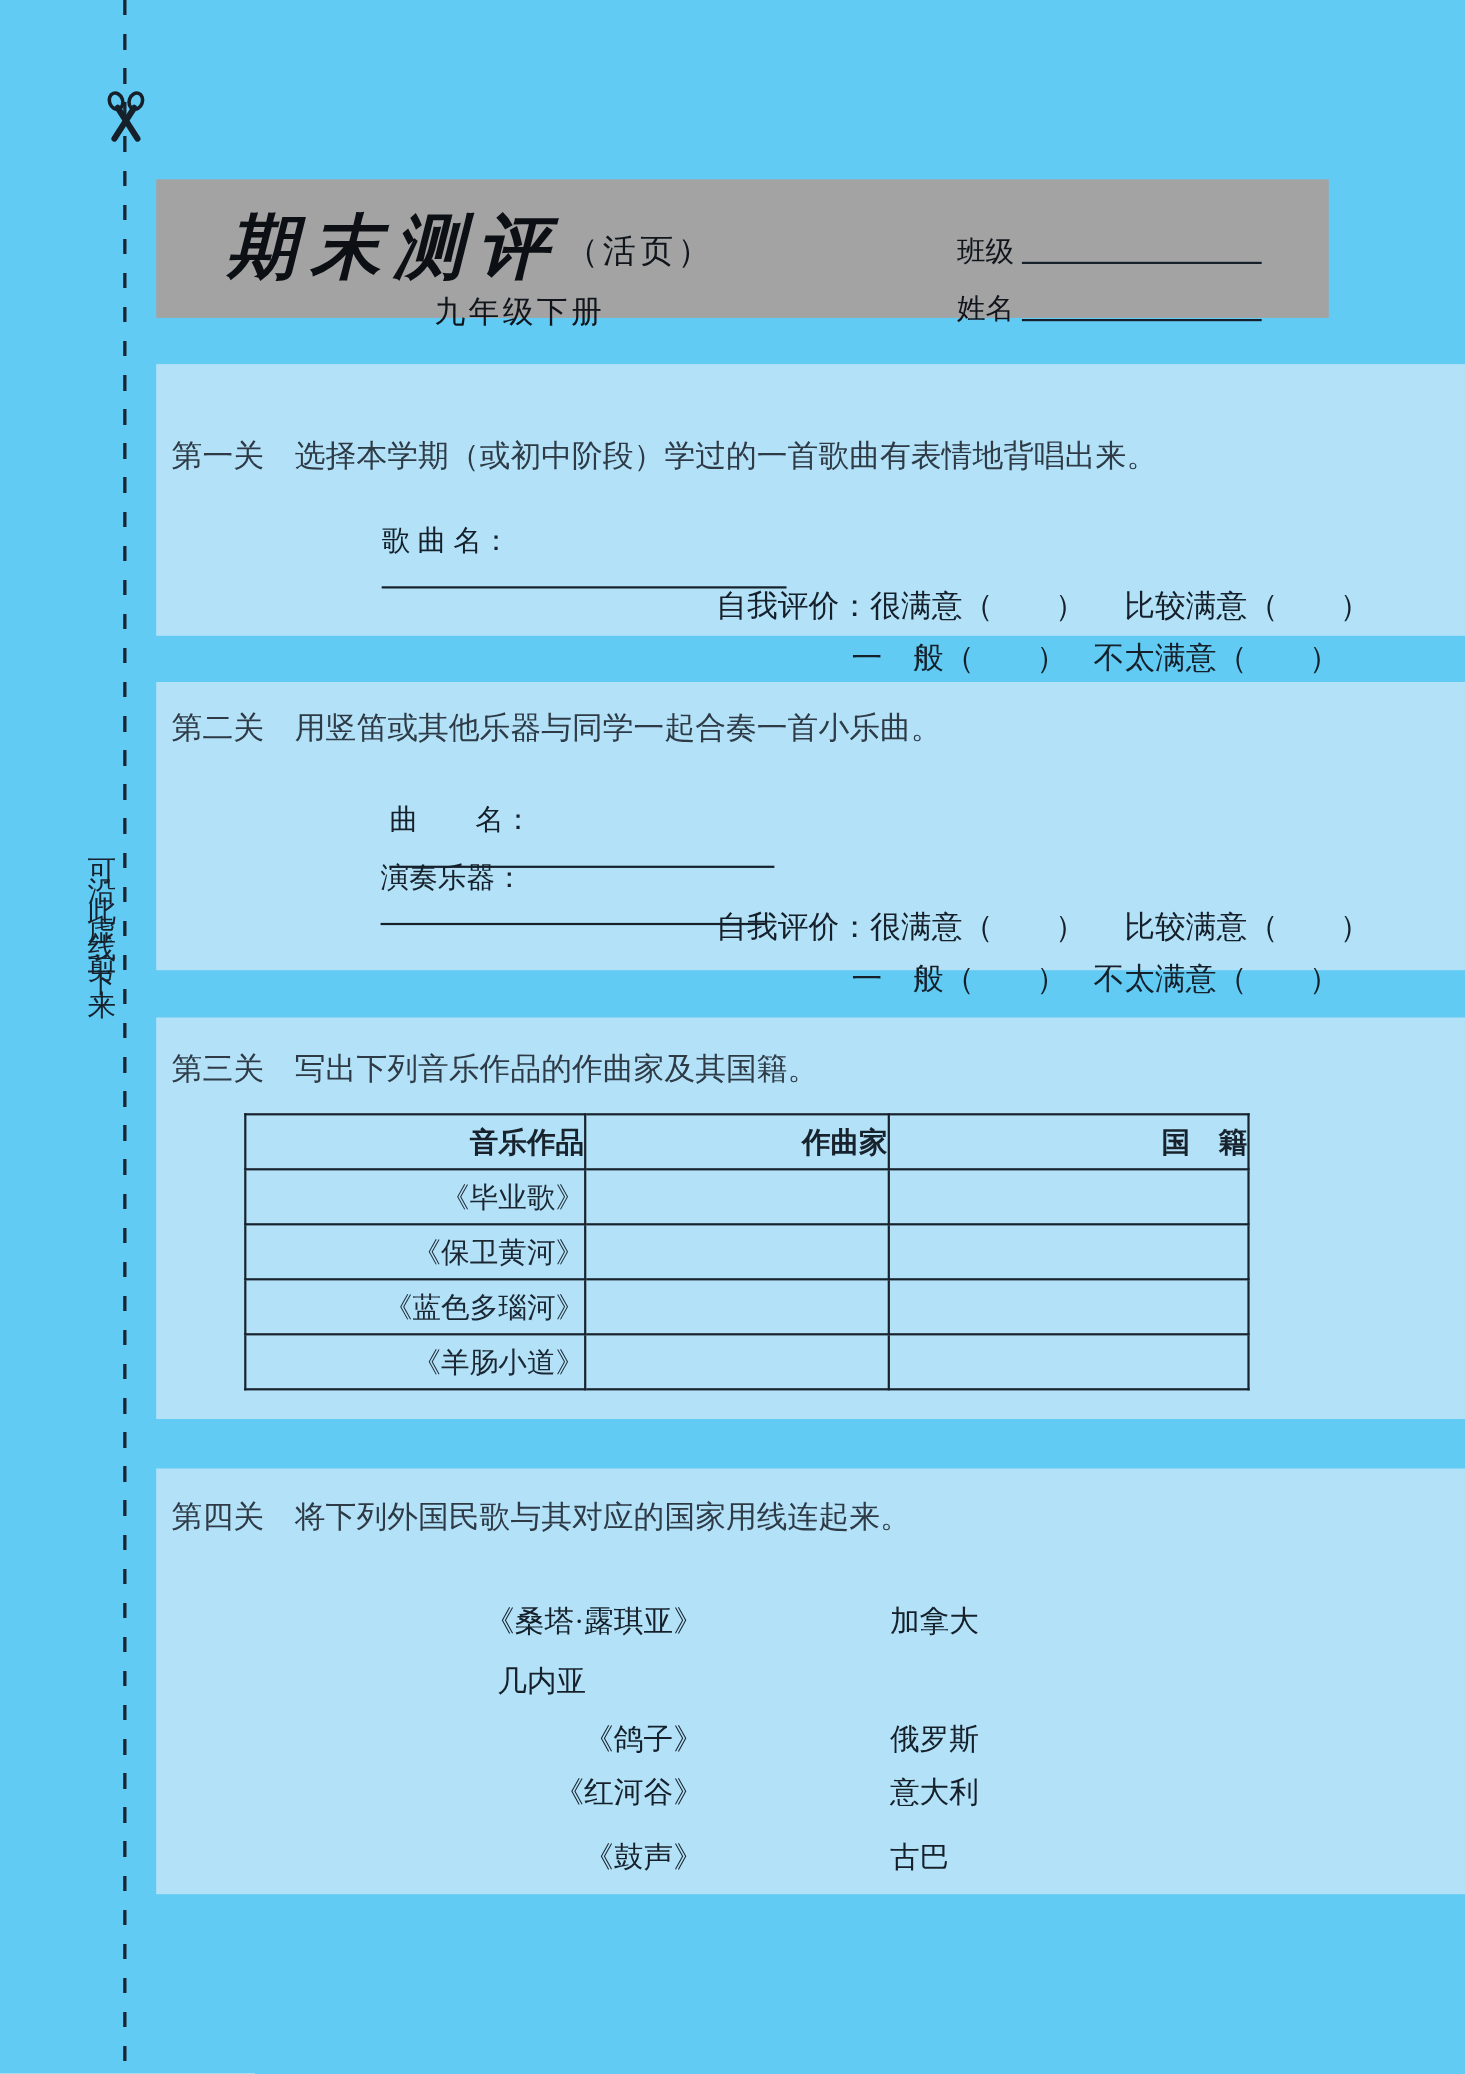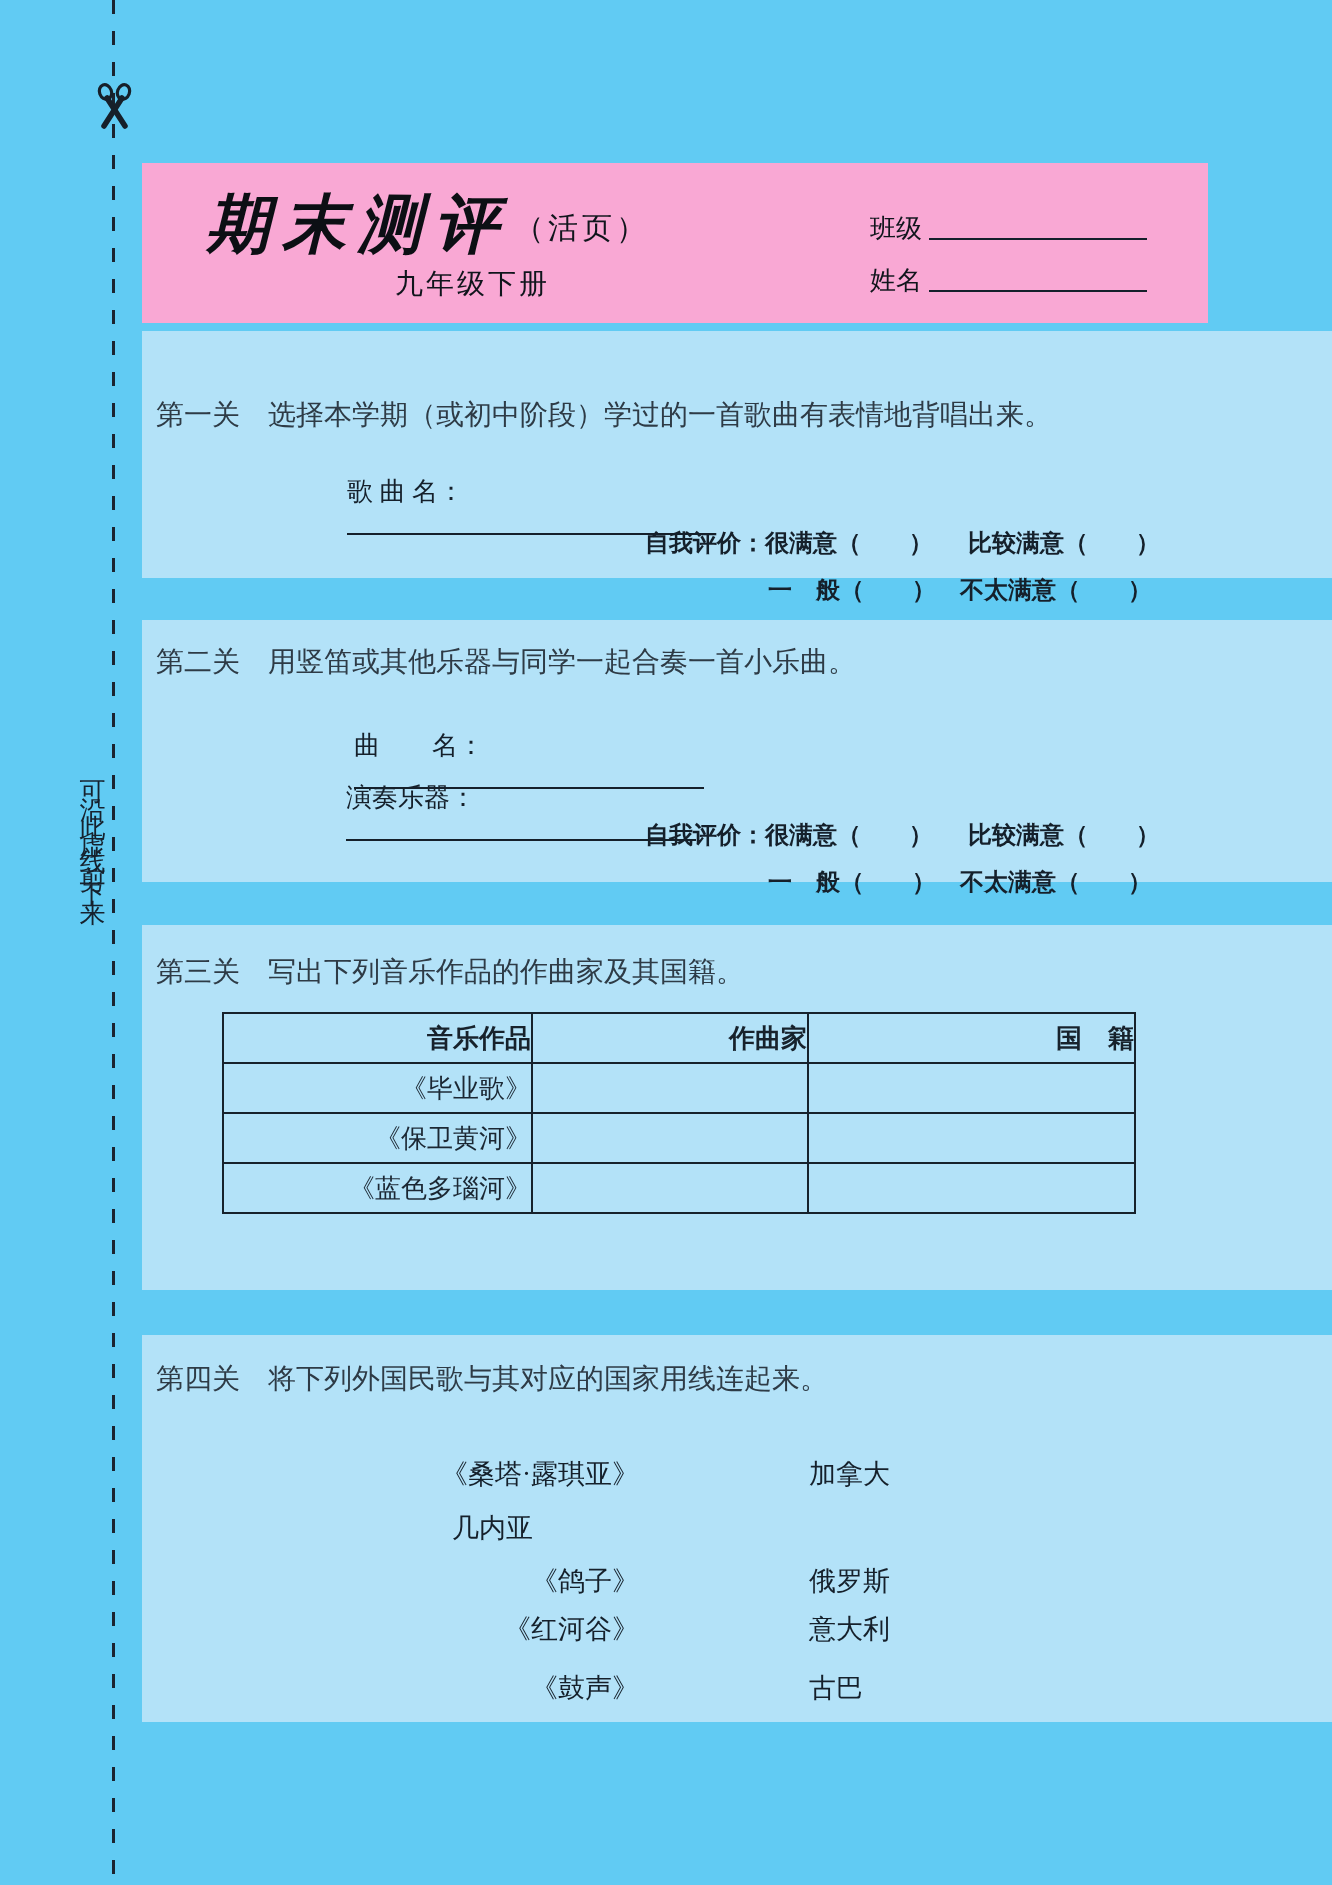--- a/index.html
+++ b/index.html
@@ -8,21 +8,21 @@
 
   
   .cut-line{position:absolute;left:112px;top:0;width:3px;height:1885px;
     background:repeating-linear-gradient(to bottom,#1b2430 0 14px,transparent 14px 31px);}
   .scissors{position:absolute;left:96px;top:82px;width:37px;height:48px;}
   .side-note{position:absolute;left:80px;top:760px;height:370px;width:30px;
     writing-mode:vertical-rl;text-orientation:upright;letter-spacing:17px;
     font-size:26px;color:#16222e;}
 
   
-  .hdr{position:absolute;left:142px;top:163px;width:1066px;height:160px;background:#f9a8d4;}
+  .hdr{position:absolute;left:142px;top:163px;width:1066px;height:126px;background:#a3a3a3;}
   .panel{position:absolute;left:142px;width:1200px;background:#b3e2f8;}
   .s1{top:331px;height:247px;}
   .s2{top:620px;height:262px;}
   .s3{top:925px;height:365px;}
   .s4{top:1335px;height:387px;}
 
   
   .title-row{position:absolute;left:64px;top:18px;white-space:nowrap;}
   .title{font-size:64px;font-weight:bold;font-style:italic;letter-spacing:12px;color:#0c0f14;}
   .title-note{font-size:30px;letter-spacing:4px;color:#10151c;position:relative;top:-8px;margin-left:4px;}
@@ -31,21 +31,21 @@
   .hfield.f1{top:48px;} .hfield.f2{top:100px;}
 
   .blank{display:inline-block;border-bottom:2px solid #15202b;transform:translateY(3px);}
   .w218{width:218px;} .w368{width:368px;} .w350{width:350px;}
 
   
   .heading{position:absolute;left:14px;white-space:nowrap;
     font-family:"Liberation Sans","DejaVu Sans",sans-serif;font-size:28px;color:#2e3b46;}
   .heading .tag{margin-right:28px;}
   .frow{position:absolute;font-size:26px;white-space:pre;color:#15202b;}
-  .eval{position:absolute;font-size:24px;white-space:pre;color:#15202b;font-weight:bold;}
+  .eval{position:absolute;font-size:28px;white-space:pre;color:#15202b;}
   .gap35{margin-right:35px;} .gap24{margin-right:24px;}
 
   
   .ctable{position:absolute;left:80px;top:87px;border-collapse:collapse;table-layout:fixed;}
   .ctable td{border:2px solid #17222c;height:48px;text-align:right;vertical-align:middle;
     font-size:26px;padding:0;}
   .ctable .th{font-family:"Liberation Sans","DejaVu Sans",sans-serif;font-weight:bold;color:#17222c;}
   .c1{width:307px;} .c2{width:274px;} .c3{width:325px;}
 
   
@@ -138,20 +138,25 @@
       <tr>
         <td class="c1">《保卫黄河》</td>
         <td class="c2"></td>
         <td class="c3"></td>
       </tr>
       <tr>
         <td class="c1">《蓝色多瑙河》</td>
         <td class="c2"></td>
         <td class="c3"></td>
       </tr>
+      <tr>
+        <td class="c1">《羊肠小道》</td>
+        <td class="c2"></td>
+        <td class="c3"></td>
+      </tr>
     </tbody>
       </table>
   </section>
 
   <section class="panel s4">
     <div class="heading" style="top:25px;">
       <span class="tag">第四关</span><span>将下列外国民歌与其对应的国家用线连起来。</span>
     </div>
     <div class="match-row m1">
       <span class="song">《桑塔·露琪亚》</span>

